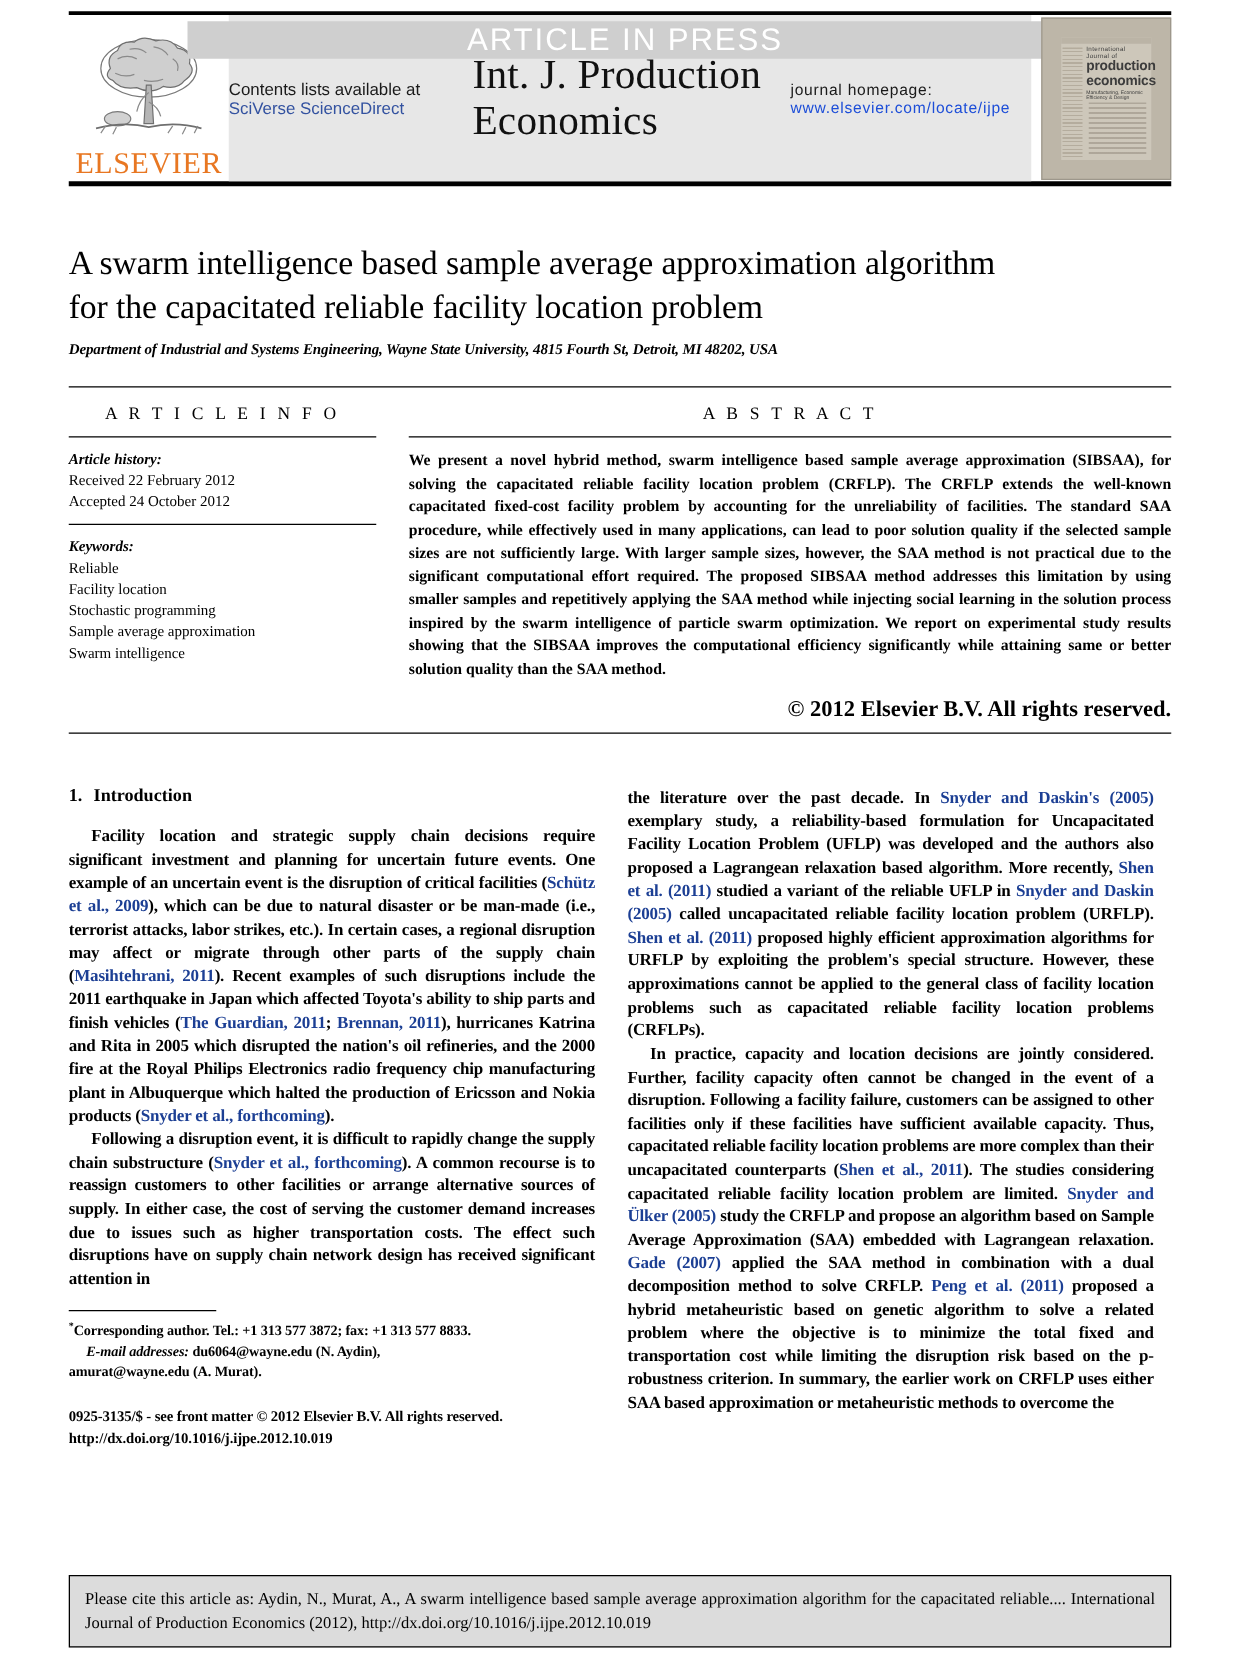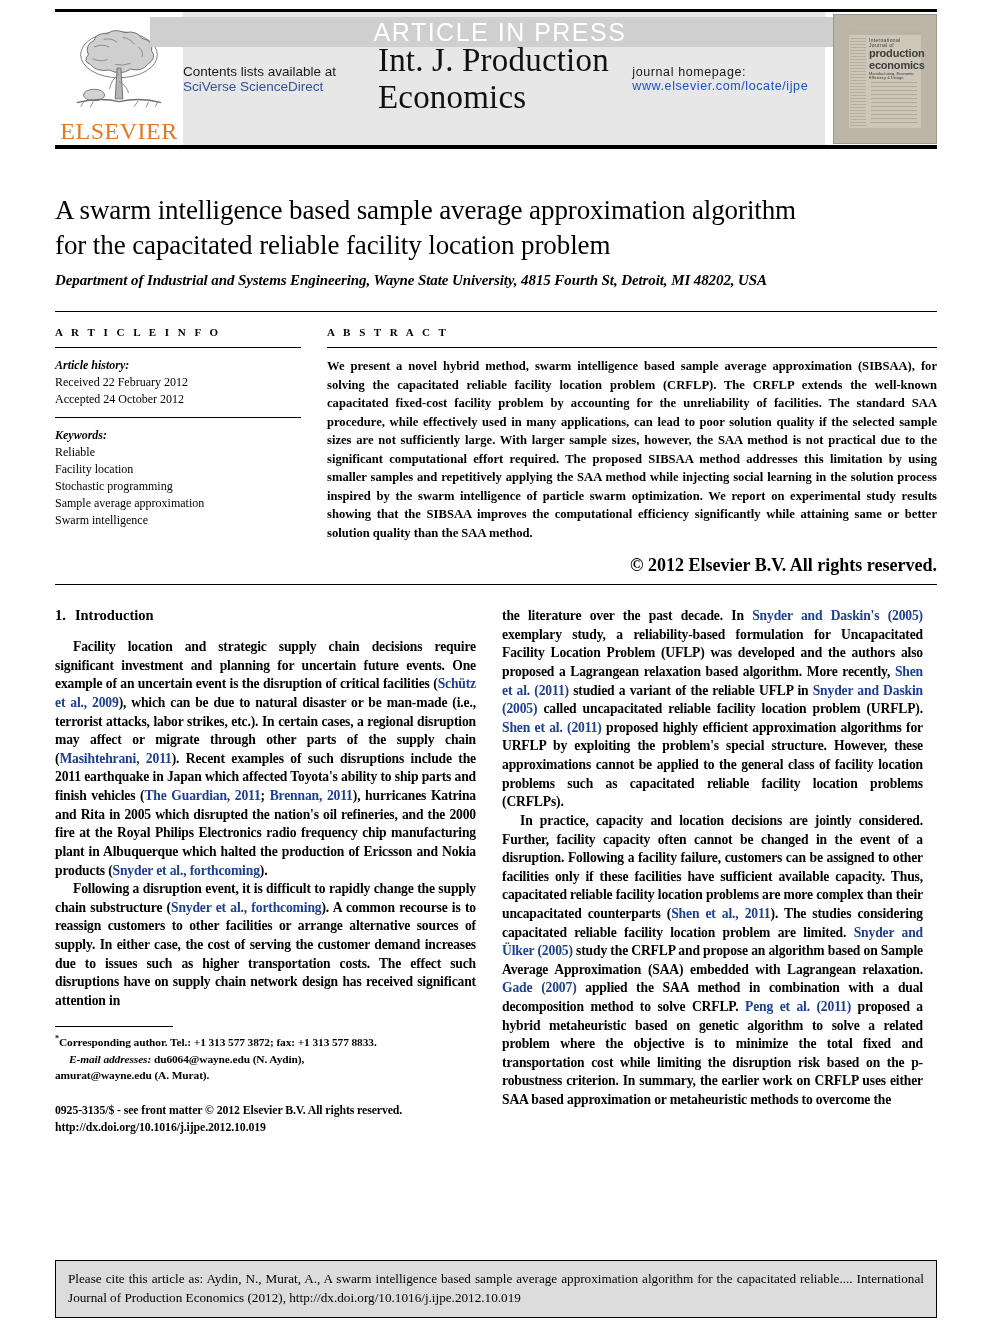--- a/index.html
+++ b/index.html
@@ -165,39 +165,40 @@
   }
   .authors {
     font-family: "Liberation Serif", serif;
     font-size: 19px;
     margin-top: 22px;
   }
   .affil {
     font-family: "Liberation Serif", serif;
     font-style: italic;
     font-weight: bold;
-    font-size: 15px;
+    font-size: 12px;
     margin-top: 9px;
     letter-spacing: -.1px;
   }
 
   
   .infoabs-rule-top { margin-top: 22px; border-top: 1.5px solid #000; }
   .infoabs {
     display: flex;
     gap: 26px;
     padding-top: 14px;
   }
   .col-info { width: 246px; flex: 0 0 246px; }
   .col-abs  { flex: 1 1 auto; }
   .sec-head {
     font-family: "Liberation Serif", serif;
-    font-weight: bold;
-    font-size: 11px;
+    font-weight: normal;
+    font-size: 14px;
     letter-spacing: 3px;
+    text-align: center;
   }
   .hr-thin { border-top: 1px solid #000; margin: 9px 0 9px 0; }
   .info-body {
     font-family: "Liberation Serif", serif;
     font-size: 12px;
     line-height: 1.42;
   }
   .info-label { font-style: italic; font-weight: bold; }
   .kw-block { margin-top: 0; }
   .abs-text {
@@ -213,21 +214,21 @@
     font-size: 18px;
     font-weight: bold;
     margin-top: 13px;
   }
   .infoabs-rule-bottom { margin-top: 8px; border-top: 1.5px solid #000; }
 
   
   .body-cols {
     display: flex;
     gap: 26px;
-    margin-top: 22px;
+    margin-top: 42px;
   }
   .bcol { width: 421px; flex: 0 0 421px; position: relative; }
   h2.sec-num {
     font-family: "Liberation Serif", serif;
     font-size: 14.5px;
     font-weight: bold;
     margin: 0 0 14px 0;
   }
   h2.sec-num .num { margin-right: 9px; }
   p.para {

